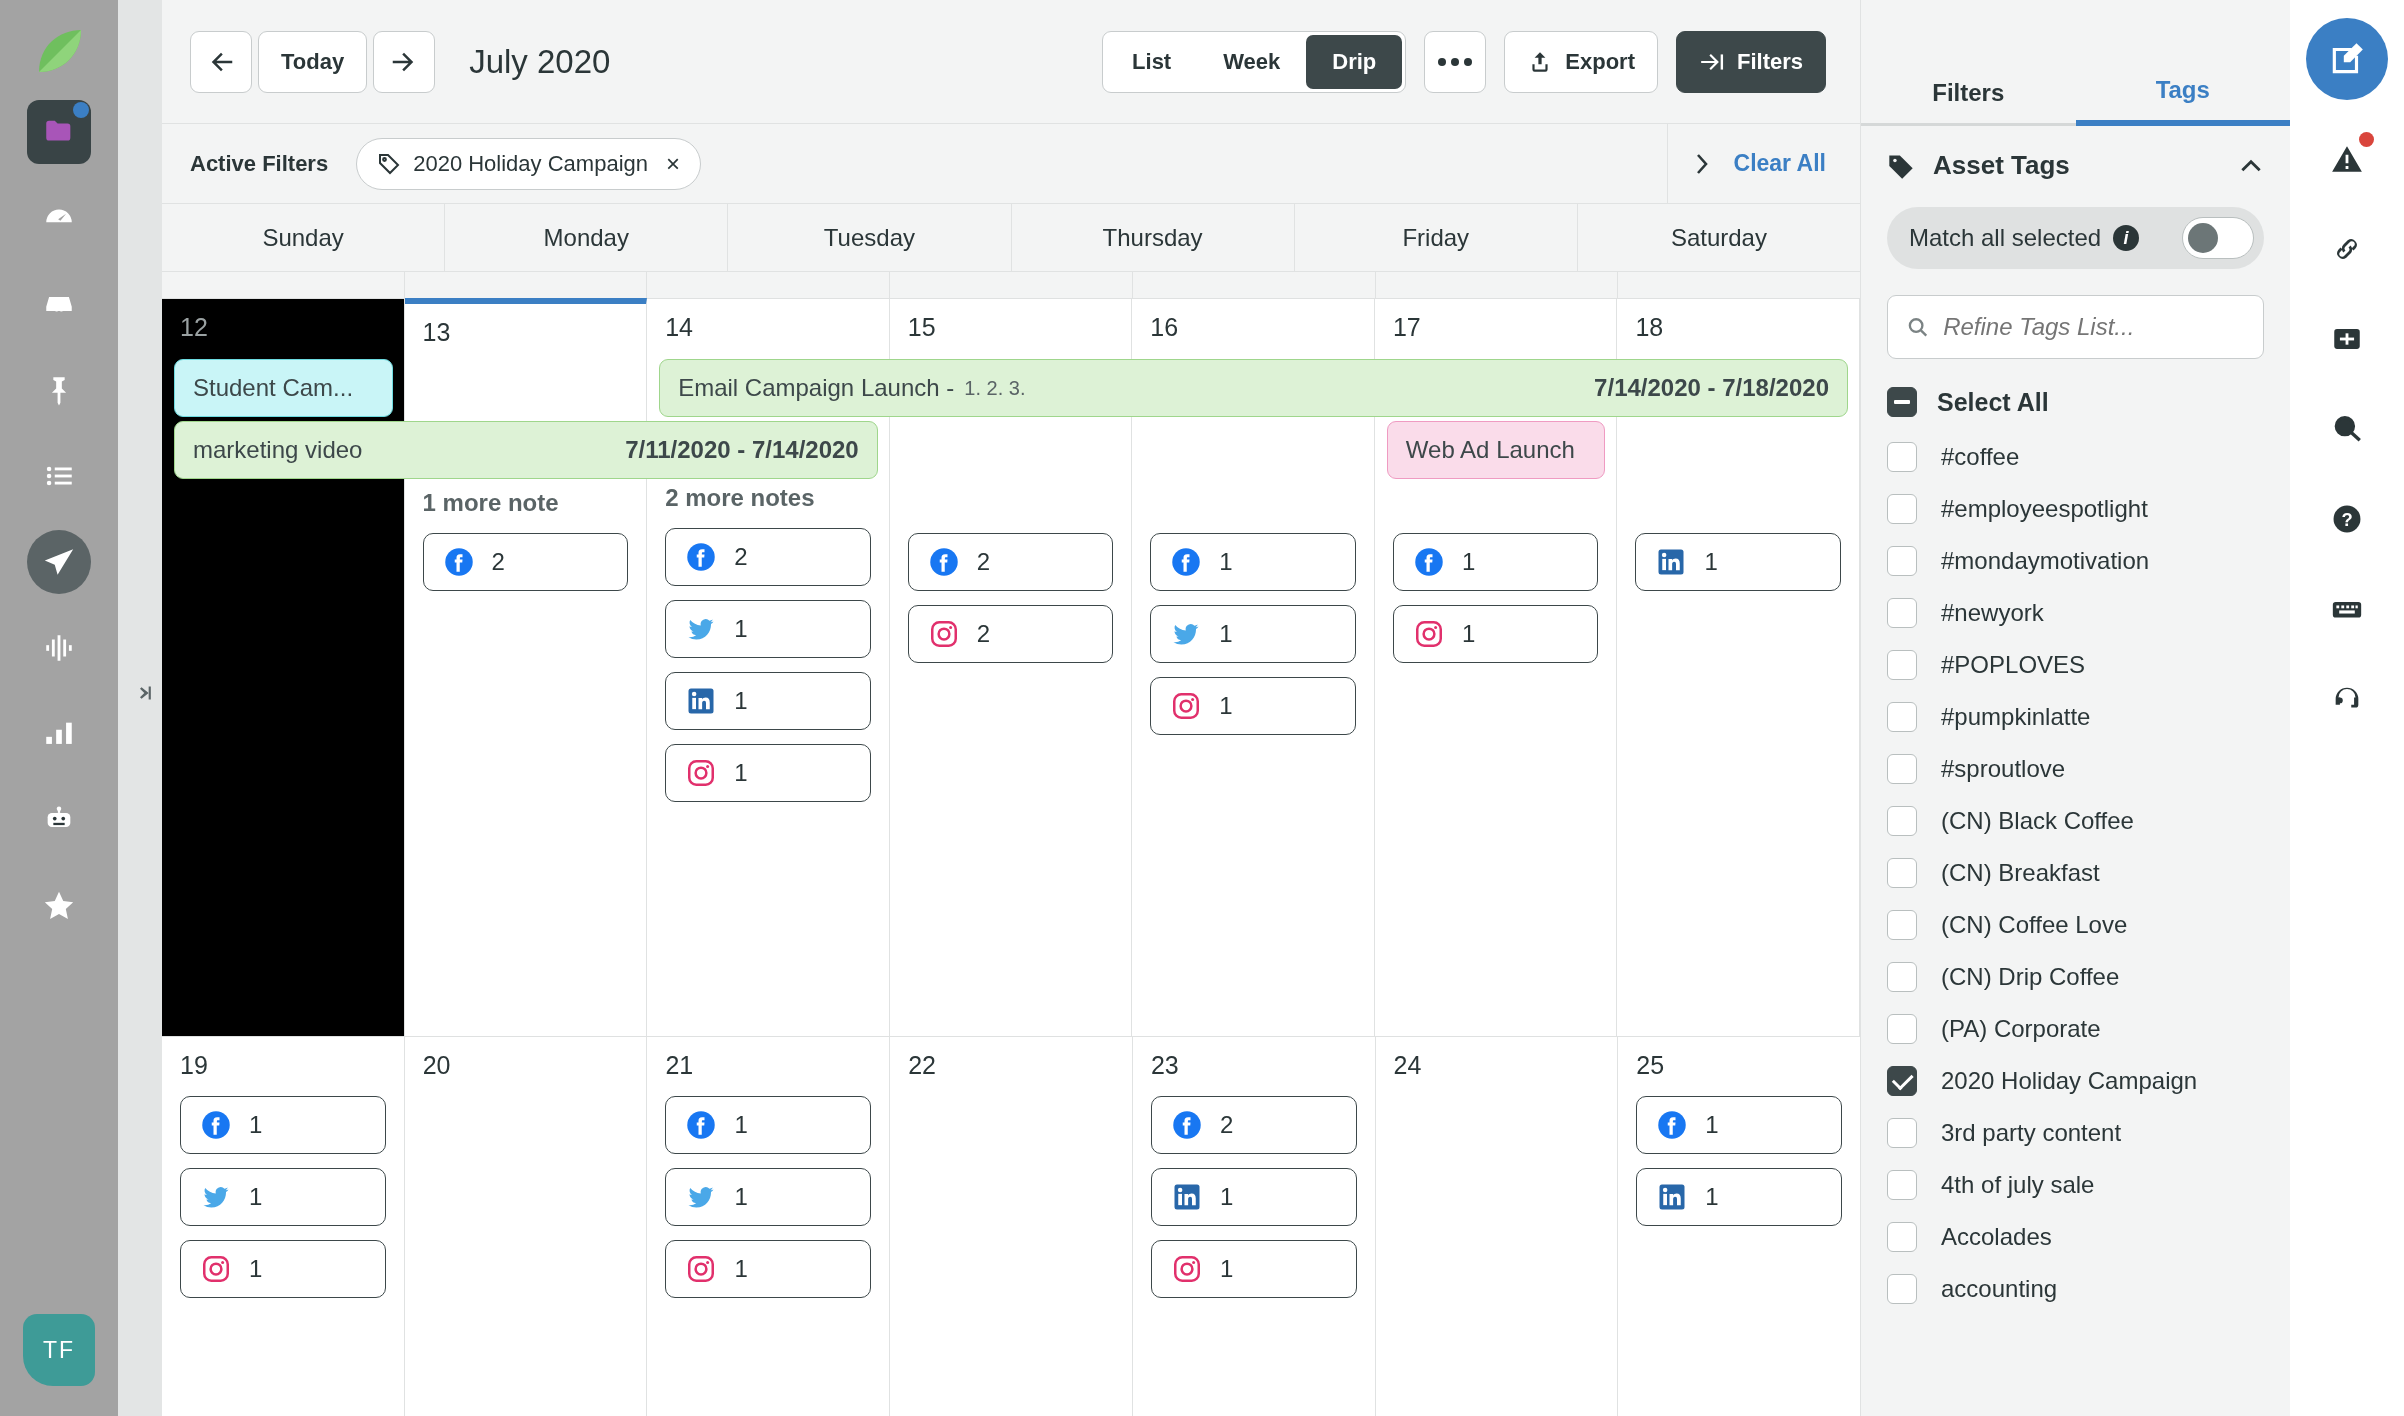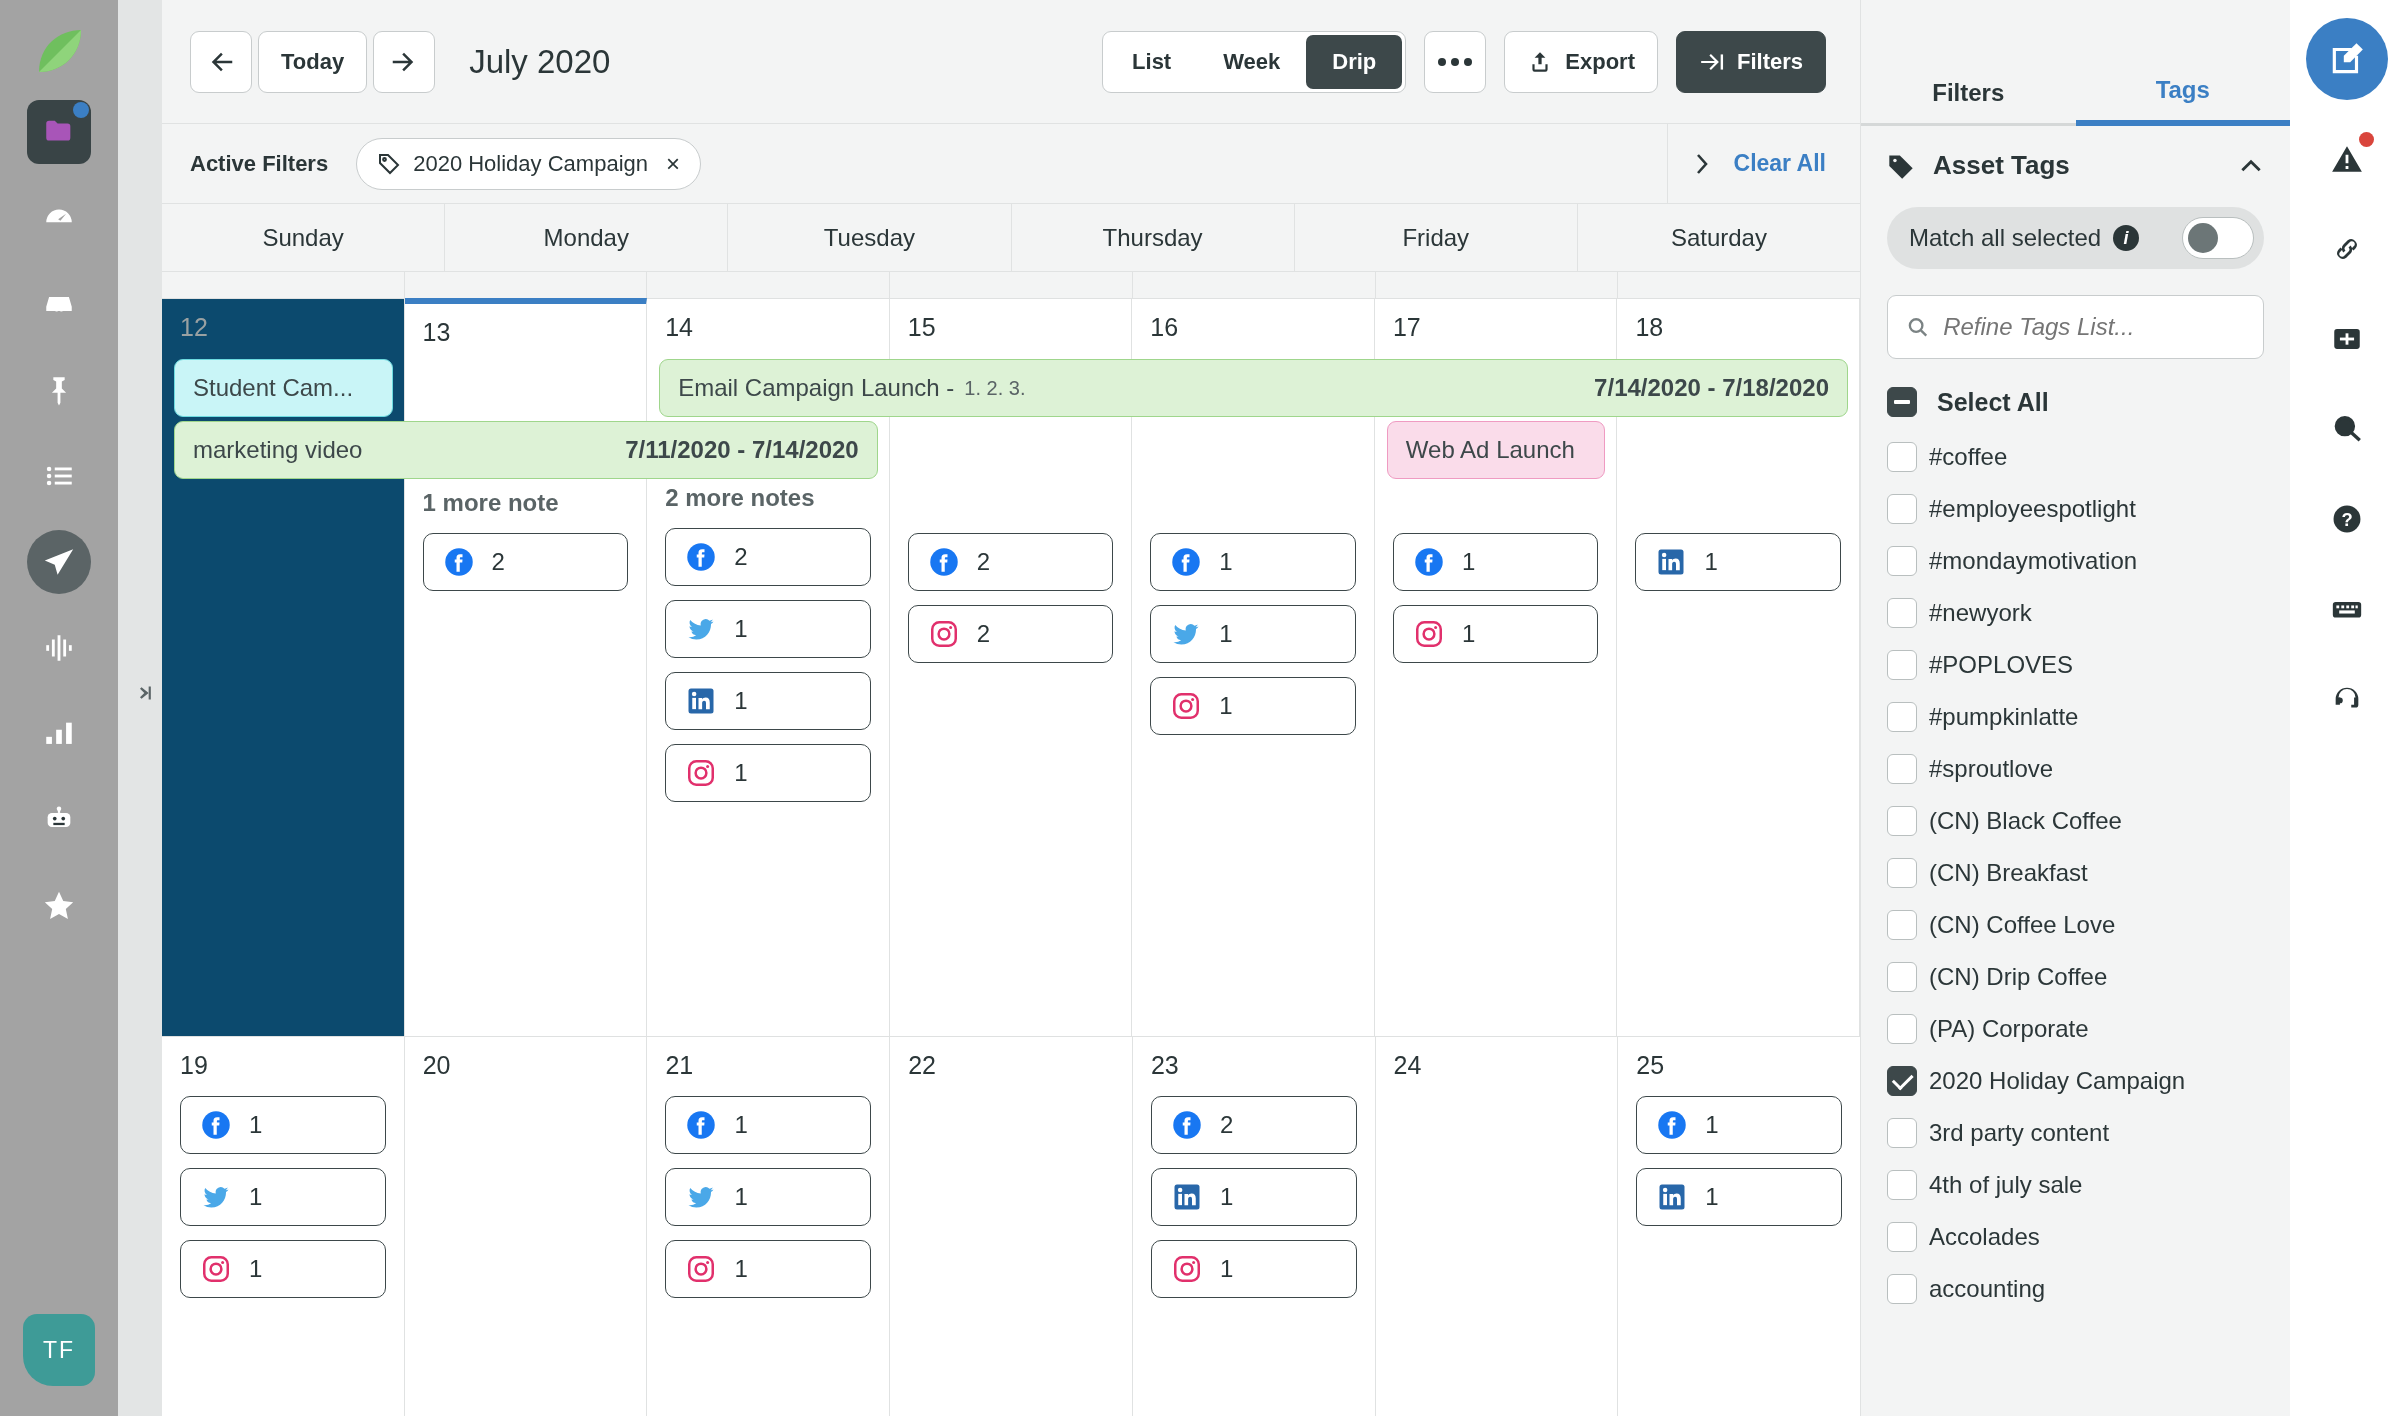--- a/index.html
+++ b/index.html
@@ -142,21 +142,21 @@
   .week {
     position: relative; display: flex; border-top: 1px solid #dfe1e1;
   }
   .week.w1 { height: 738px; flex: 0 0 738px; }
   .week.w2 { flex: 1 1 auto; }
   .daycell {
     flex: 1 1 0; border-right: 1px solid #e0e2e2; padding: 14px 18px 0 18px;
     position: relative; min-width: 0;
   }
   .daycell:last-child { border-right: none; }
-  .daycell.other { background: #0c4a6e; }
+  .daycell.other { background: #000000; }
   .daycell.today-col { border-top: 6px solid #3b7fc4; margin-top: -1px; }
   .dnum { font-size: 25px; color: #2b3638; }
   .daycell.other .dnum { color: #9aa1a2; }
 
   .moretag { font-size: 24px; color: #5a6466; font-weight: bold; margin-top: 142px; }
 
   .badges { margin-top: 16px; display: flex; flex-direction: column; gap: 14px; }
   .badge {
     height: 58px; border: 1px solid #3d484a; border-radius: 10px;
     display: flex; align-items: center; gap: 18px; padding: 0 20px;
@@ -238,21 +238,21 @@
   .cb.indet::after { content: ""; width: 16px; height: 4px; background: #fff; border-radius: 1px; }
   .cb.on { background: #3d484a; border-color: #3d484a; }
   .cb.on::after {
     content: ""; width: 9px; height: 16px; border: solid #fff;
     border-width: 0 3px 3px 0; transform: rotate(45deg) translate(-1px,-2px);
   }
   #select-all-label { font-size: 25px; color: #2b3638; font-weight: bold; }
 
   #tag-list { margin-top: 14px; padding: 0 26px; overflow: hidden; flex: 1 1 auto; }
   .tag-row {
-    display: flex; align-items: center; gap: 12px; height: 52px; cursor: pointer;
+    display: flex; align-items: center; gap: 24px; height: 52px; cursor: pointer;
   }
   .tag-row span { font-size: 24px; color: #2b3638; }
 
   
   #far-rail {
     width: 114px; flex: 0 0 114px; height: 1416px; background: #ffffff;
     display: flex; flex-direction: column; align-items: center; padding-top: 18px;
   }
   .compose {
     width: 82px; height: 82px; border-radius: 50%; background: #3b7fc4;

